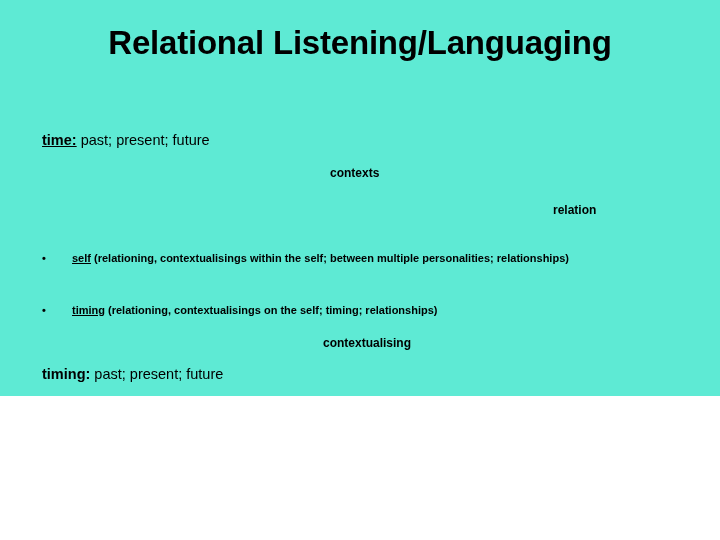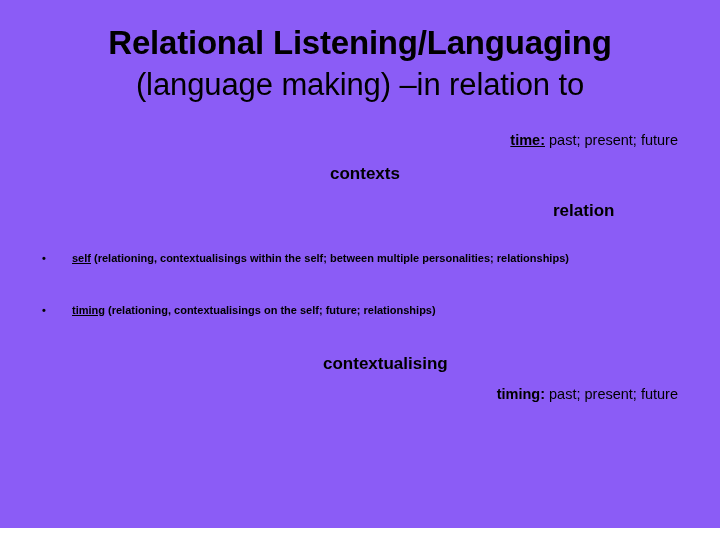--- a/index.html
+++ b/index.html
@@ -8,22 +8,22 @@
     padding: 0;
     background: #ffffff;
   }
   body {
     font-family: "Liberation Sans", sans-serif;
     color: #000000;
   }
   #slide {
     position: relative;
     width: 720px;
-    height: 528px;
-    background: #8b5cf6;
+    height: 396px;
+    background: #5eead4;
     overflow: hidden;
     text-decoration: underline;
   }
 
   
   #title-block {
     position: absolute;
     left: 0;
     top: 22px;
     width: 720px;
@@ -48,29 +48,28 @@
   #body-block {
     position: absolute;
     left: 42px;
     top: 130px;
     width: 636px;
   }
   .line {
     font-size: 14.5px;
     line-height: 21px;
     color: #000000;
-    text-align: right;
   }
   .bold { font-weight: bold; }
   .reg  { font-weight: normal; }
   .u    { text-decoration: underline; }
 
   
   .float-line {
-    font-size: 17px;
+    font-size: 12px;
     font-weight: bold;
     line-height: 21px;
     white-space: nowrap;
   }
 
   
   .bullet-para {
     font-size: 11px;
     font-weight: bold;
     line-height: 22px;
@@ -86,21 +85,20 @@
   .spacer-md { height: 26px; }
   .spacer-lg { height: 30px; }
 </style>
 </head>
 <body>
 
 <div id="slide">
 
   <div id="title-block">
     <div class="title-line-1">Relational Listening/Languaging</div>
-    <div class="title-line-2">(language making) –in relation to</div>
   </div>
 
   <div id="body-block">
 
     <div class="line">
       <span class="bold u">time:</span><span class="reg"> past; present; future</span>
     </div>
 
     <div class="float-line" style="margin-left:288px; margin-top:12px;">contexts</div>
 
@@ -108,24 +106,24 @@
 
     <div class="spacer-md"></div>
 
     <div class="bullet-para">
       <span class="bullet-dot">•</span><span class="u">self</span><span> (relationing, contextualisings within the self; between multiple personalities; relationships)</span>
     </div>
 
     <div class="spacer-lg"></div>
 
     <div class="bullet-para">
-      <span class="bullet-dot">•</span><span class="u">timing</span><span> (relationing, contextualisings on the self; future; relationships)</span>
+      <span class="bullet-dot">•</span><span class="u">timing</span><span> (relationing, contextualisings on the self; timing; relationships)</span>
     </div>
 
 
-    <div class="float-line" style="margin-left:281px; margin-top:32px;">contextualising</div>
+    <div class="float-line" style="margin-left:281px; margin-top:12px;">contextualising</div>
 
     <div class="line" style="margin-top:10px;">
       <span class="bold">timing:</span><span class="reg"> past; present; future</span>
     </div>
 
   </div>
 </div>
 
 </body></html>

